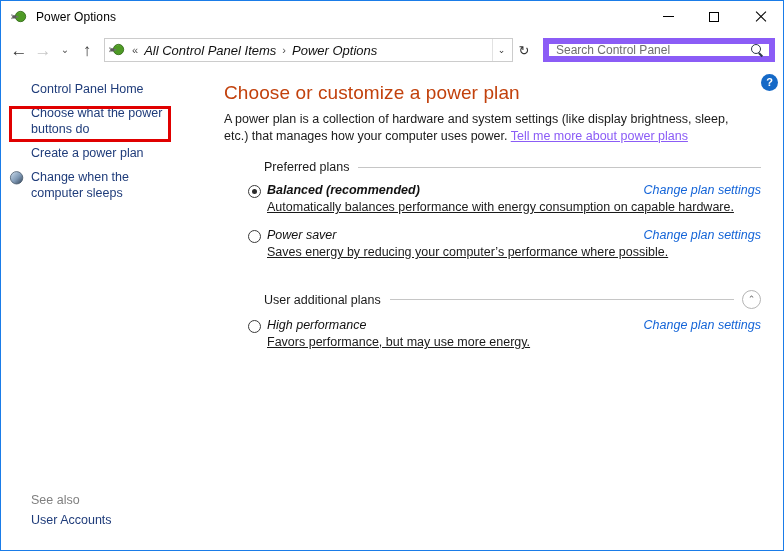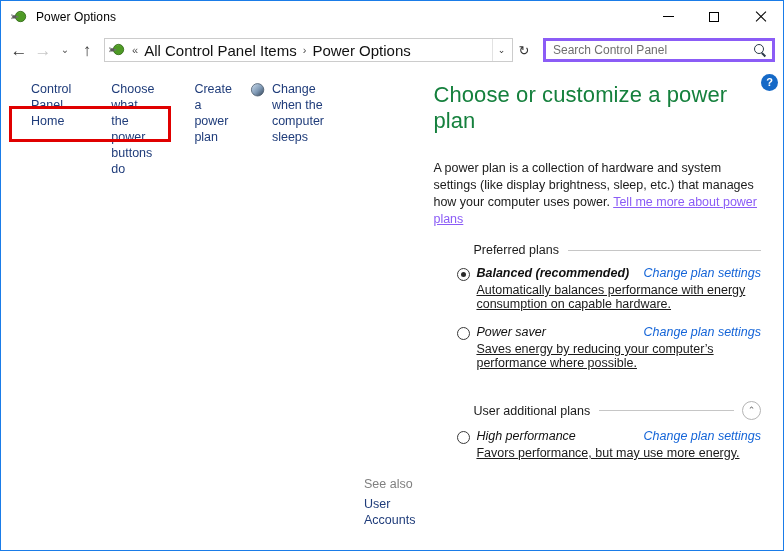--- a/index.html
+++ b/index.html
@@ -108,42 +108,43 @@
     flex: 0 0 16px;
     margin-right: 3px;
   }
   .crumb-chev {
     font-size: 11px;
     color: #4d4d4d;
     padding: 0 4px;
     line-height: 1;
   }
   .crumb {
-    font-size: 15px;
+    font-size: 13px;
     color: #111111;
     white-space: nowrap;
     padding: 2px 2px;
+    font-style: italic;
   }
   .addr-spacer { flex: 1 1 auto; }
   .addr-drop {
     width: 18px; height: 22px;
     display: flex; align-items: center; justify-content: center;
     font-size: 9px; color: #333;
     border-left: 1px solid #e2e2e2;
   }
   .refresh-btn {
     width: 22px; height: 24px;
     display: flex; align-items: center; justify-content: center;
     font-size: 13px; color: #333;
     margin-right: 8px;
   }
   .searchbox {
     flex: 0 0 232px;
     height: 24px;
-    border: 3px solid #8b5cf6;
+    border: 6px solid #8b5cf6;
     background: #ffffff;
     display: flex;
     align-items: center;
     padding: 0 4px 0 7px;
   }
   .searchbox input {
     flex: 1 1 auto;
     border: none;
     outline: none;
     font-family: "Liberation Sans", sans-serif;
@@ -185,21 +186,21 @@
     background: #ffffff;
     min-height: 0;
   }
 
   
   .sidebar {
     flex: 0 0 215px;
     padding-top: 9px;
     position: relative;
     display: flex;
-    flex-direction: row;
+    flex-direction: column;
   }
   .side-link {
     display: flex;
     align-items: flex-start;
     font-size: 12.5px;
     color: #1f3c7a;
     line-height: 16px;
     padding: 4px 10px 4px 0;
     margin-left: 30px;
     max-width: 178px;
@@ -250,23 +251,23 @@
     background: #1569c7;
     color: #ffffff;
     font-size: 11px;
     font-weight: bold;
     display: flex;
     align-items: center;
     justify-content: center;
     line-height: 1;
   }
   .page-title {
-    font-size: 22px;
-    color: #15803d;
-    margin-bottom: 26px;
+    font-size: 19px;
+    color: #c2410c;
+    margin-bottom: 7px;
     letter-spacing: 0.1px;
   }
   .page-desc {
     font-size: 12.5px;
     color: #1a1a1a;
     line-height: 17px;
     max-width: 524px;
     margin-bottom: 15px;
   }
   .inline-link {

